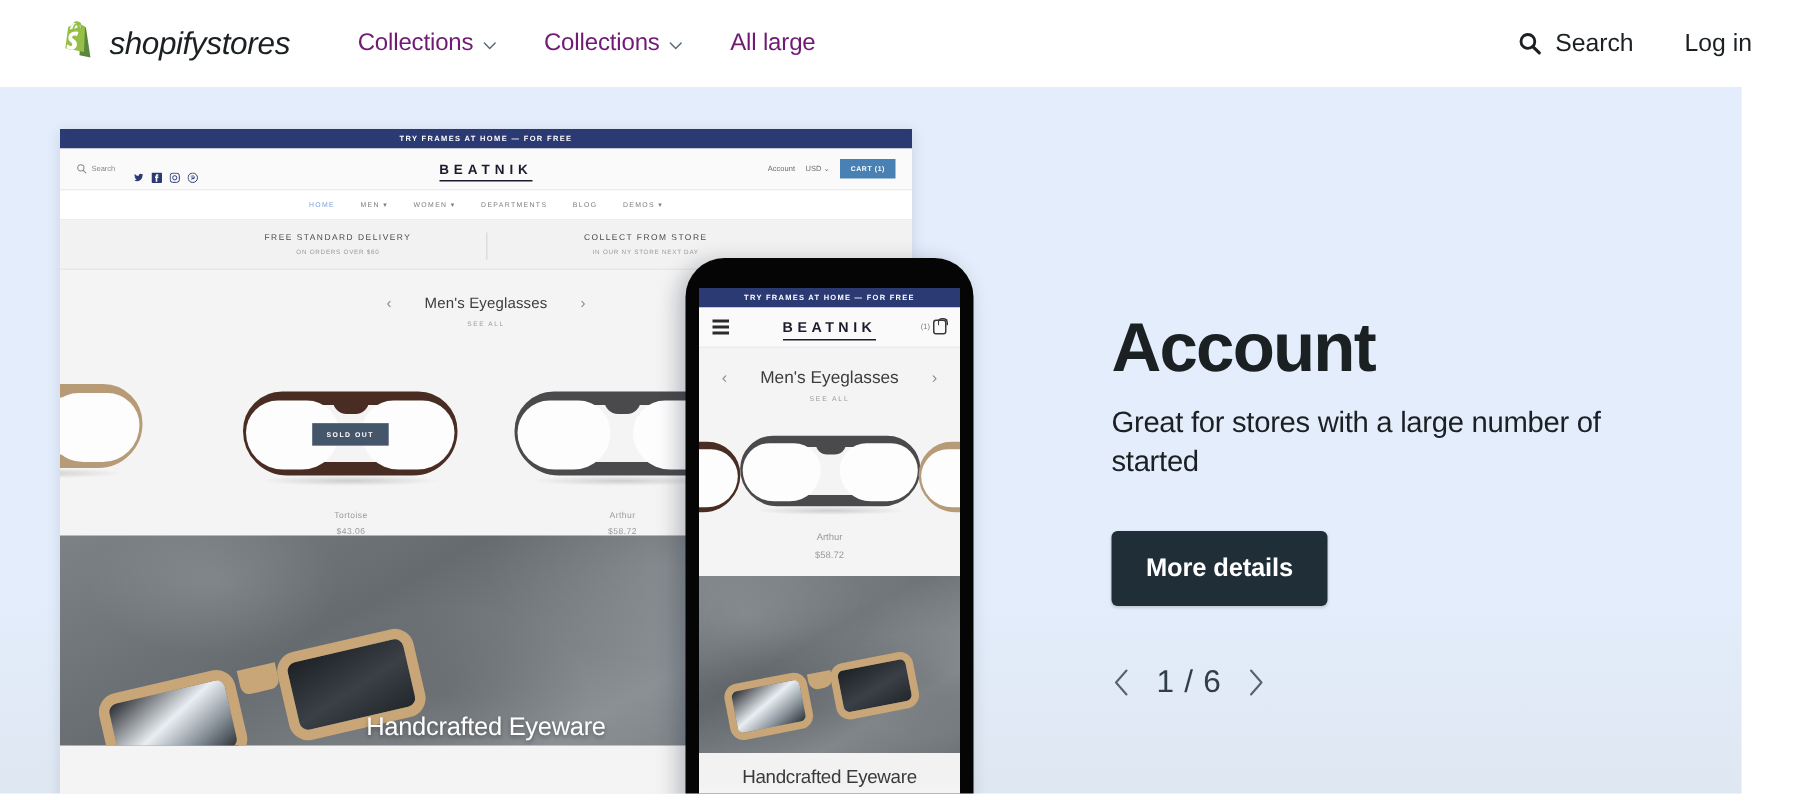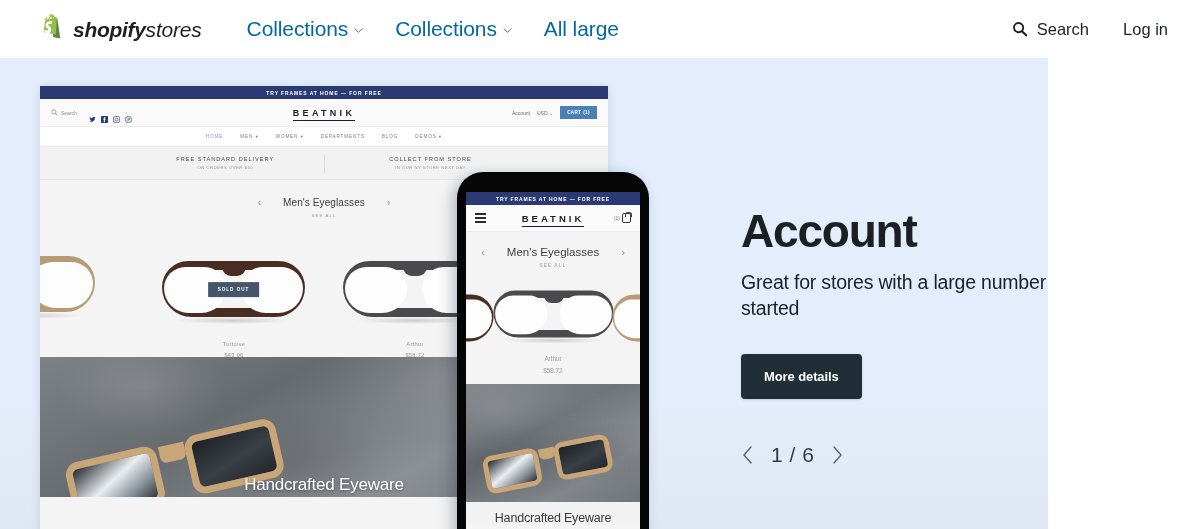--- a/index.html
+++ b/index.html
@@ -15,27 +15,27 @@
   .site-header {
     position: absolute; top: 0; left: 0;
     width: 1200px; height: 58px;
     background: #ffffff;
     display: flex; align-items: center;
     z-index: 50;
   }
   .brand { display: flex; align-items: center; margin-left: 38px; }
   .brand-logo { width: 26px; height: 30px; display: block; }
   .brand-word { margin-left: 9px; font-size: 21px; line-height: 1; color: #1b2023; }
-  .brand-word .b1 { font-weight: 700; font-style: italic; letter-spacing: -0.3px; }
+  .brand-word .b1 { font-weight: 400; font-style: italic; letter-spacing: -0.3px; }
   .brand-word .b2 { font-weight: 400; font-style: italic; letter-spacing: -0.2px; }
 
   .main-nav { display: flex; align-items: center; margin-left: 45px; gap: 32px; }
   .nav-item {
     display: flex; align-items: center; gap: 6px;
-    font-size: 21px; color: #0369a1; cursor: pointer;
+    font-size: 16px; color: #701a75; cursor: pointer;
     letter-spacing: -0.1px;
   }
   .chev-d { width: 9px; height: 9px; position: relative; top: 1px; }
   .chev-d svg { display: block; }
 
   .header-right {
     margin-left: auto; margin-right: 32px;
     display: flex; align-items: center; gap: 0;
   }
   .search-link {
@@ -50,39 +50,39 @@
     font-size: 15px; font-weight: 700;
     padding: 13px 20px; border-radius: 4px;
     border: none; cursor: pointer;
     letter-spacing: -0.1px;
     box-shadow: 0 1px 2px rgba(0,0,0,.18);
   }
 
   
   .hero {
     position: absolute; top: 58px; left: 0;
-    width: 1048px; height: 471px;
+    width: 1161px; height: 471px;
     background: linear-gradient(180deg, #e3edfb 0%, #e3edfb 72%, #dfe7f2 100%);
     overflow: hidden;
   }
 
   
   .hero-copy { position: absolute; left: 741px; top: 149px; width: 400px; }
   .hero-title {
     font-size: 46px; font-weight: 700; color: #1b2023;
     letter-spacing: -1.2px; line-height: 1.05;
   }
   .hero-sub {
     margin-top: 15px; font-size: 19.5px; color: #1b2023;
     line-height: 1.32; letter-spacing: -0.2px; max-width: 370px;
   }
   .details-btn {
     margin-top: 32px; display: inline-block;
     background: #202e37; color: #ffffff;
-    font-size: 13px; font-weight: 700;
+    font-size: 17px; font-weight: 700;
     padding: 15px 23px; border-radius: 4px;
     border: none; cursor: pointer; letter-spacing: -0.1px;
     box-shadow: 0 1px 2px rgba(0,0,0,.15);
   }
   .pager {
     position: absolute; left: 741px; top: 385px;
     display: flex; align-items: center; gap: 17px;
     color: #3d4c58;
   }
   .pg-arrow { width: 13px; height: 20px; cursor: pointer; opacity: .85; }

